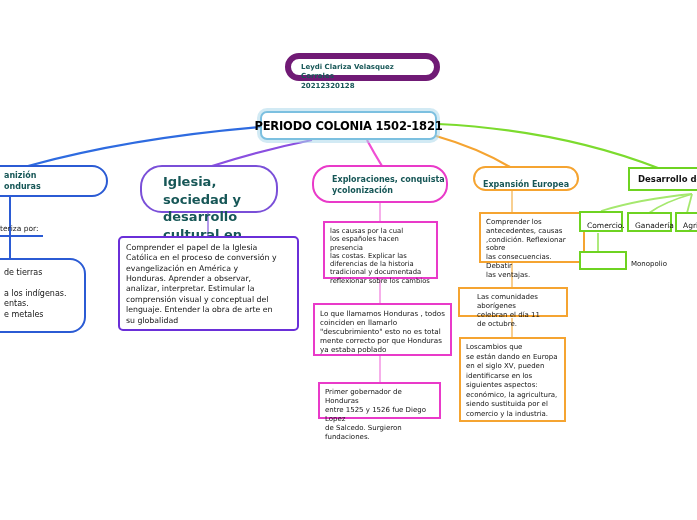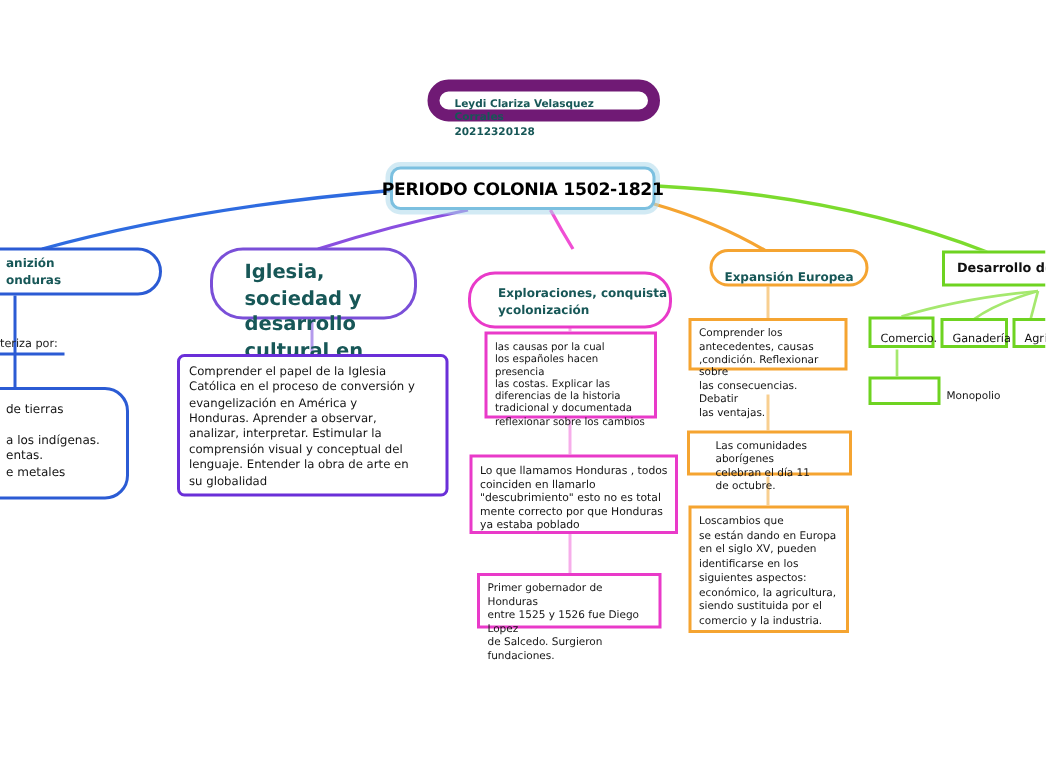--- a/index.html
+++ b/index.html
@@ -7,21 +7,21 @@
     position:relative;width:697px;height:520px;background:#ffffff;
     overflow:hidden;font-family:"DejaVu Sans","Liberation Sans",sans-serif;
   }
   #wires{position:absolute;left:0;top:0;width:697px;height:520px;pointer-events:none;}
   .node{position:absolute;box-sizing:border-box;background:#fff;}
   .txt{white-space:pre-line;display:block;}
   
   .stadium{border-radius:18px;border:2px solid #999;}
   .title-txt{font-weight:bold;color:#175757;}
   
-  .author{border:8px solid #701a75;border-radius:14px;padding:4px 10px;}
+  .author{border:6px solid #701a75;border-radius:14px;padding:4px 10px;}
   .author .txt{font-size:7px;font-weight:bold;color:#175757;line-height:1.35;}
   
   .central{
     border:2px solid #7cc0e0;border-radius:7px;
     box-shadow:0 0 0 3px rgba(173,216,235,.55);
     display:flex;align-items:center;justify-content:center;
   }
   .central .txt{font-size:11.5px;font-weight:bold;color:#000;letter-spacing:-.2px;white-space:nowrap;}
   
   .note{border-width:2px;border-style:solid;color:#141414;}
@@ -95,21 +95,21 @@
     <span class="txt" style="font-size:7.8px;line-height:1.33;">Comprender el papel de la Iglesia
 Católica en el proceso de conversión y
 evangelización en América y
 Honduras. Aprender a observar,
 analizar, interpretar. Estimular la
 comprensión visual y conceptual del
 lenguaje. Entender la obra de arte en
 su globalidad</span>
   </div>
 
-  <div class="node stadium" style="left:312px;top:165px;width:136px;height:38px;border-color:#e93ac9;border-radius:18px;padding:7px 0 0 18px;margin-top:16px;">
+  <div class="node stadium" style="left:312px;top:165px;width:136px;height:38px;border-color:#e93ac9;border-radius:18px;padding:7px 0 0 18px;">
     <span class="txt title-txt" style="font-size:8px;line-height:1.4;">Exploraciones, conquista
 ycolonización</span>
   </div>
   <div class="node note" style="left:323px;top:221px;width:115px;height:58px;border-color:#e93ac9;padding:4px 5px;">
     <span class="txt" style="font-size:6.8px;line-height:1.22;">las causas por la cual
 los españoles hacen presencia
 las costas. Explicar las
 diferencias de la historia
 tradicional y documentada
 reflexionar sobre los cambios</span>
@@ -123,21 +123,21 @@
   </div>
   <div class="node note" style="left:318px;top:382px;width:123px;height:37px;border-color:#e93ac9;padding:4px 5px;">
     <span class="txt" style="font-size:7px;line-height:1.3;">Primer gobernador de Honduras
 entre 1525 y 1526 fue Diego Lopez
 de Salcedo. Surgieron fundaciones.</span>
   </div>
 
   <div class="node stadium" style="left:473px;top:166px;width:106px;height:25px;border-color:#f5a431;border-radius:13px;display:flex;align-items:flex-end;justify-content:center;">
     <span class="txt title-txt" style="font-size:8px;white-space:nowrap;">Expansión Europea</span>
   </div>
-  <div class="node note" style="left:459px;top:212px;width:106px;height:35px;border-color:#f5a431;padding:4px 5px;">
+  <div class="node note" style="left:479px;top:212px;width:106px;height:51px;border-color:#f5a431;padding:4px 5px;">
     <span class="txt" style="font-size:7px;line-height:1.25;">Comprender los
 antecedentes, causas
 ,condición. Reflexionar sobre
 las consecuencias. Debatir
 las ventajas.</span>
   </div>
   <div class="node note" style="left:458px;top:287px;width:110px;height:30px;border-color:#f5a431;padding:4px 17px;">
     <span class="txt" style="font-size:7px;line-height:1.3;">Las comunidades aborígenes
 celebran el día 11 de octubre.</span>
   </div>

